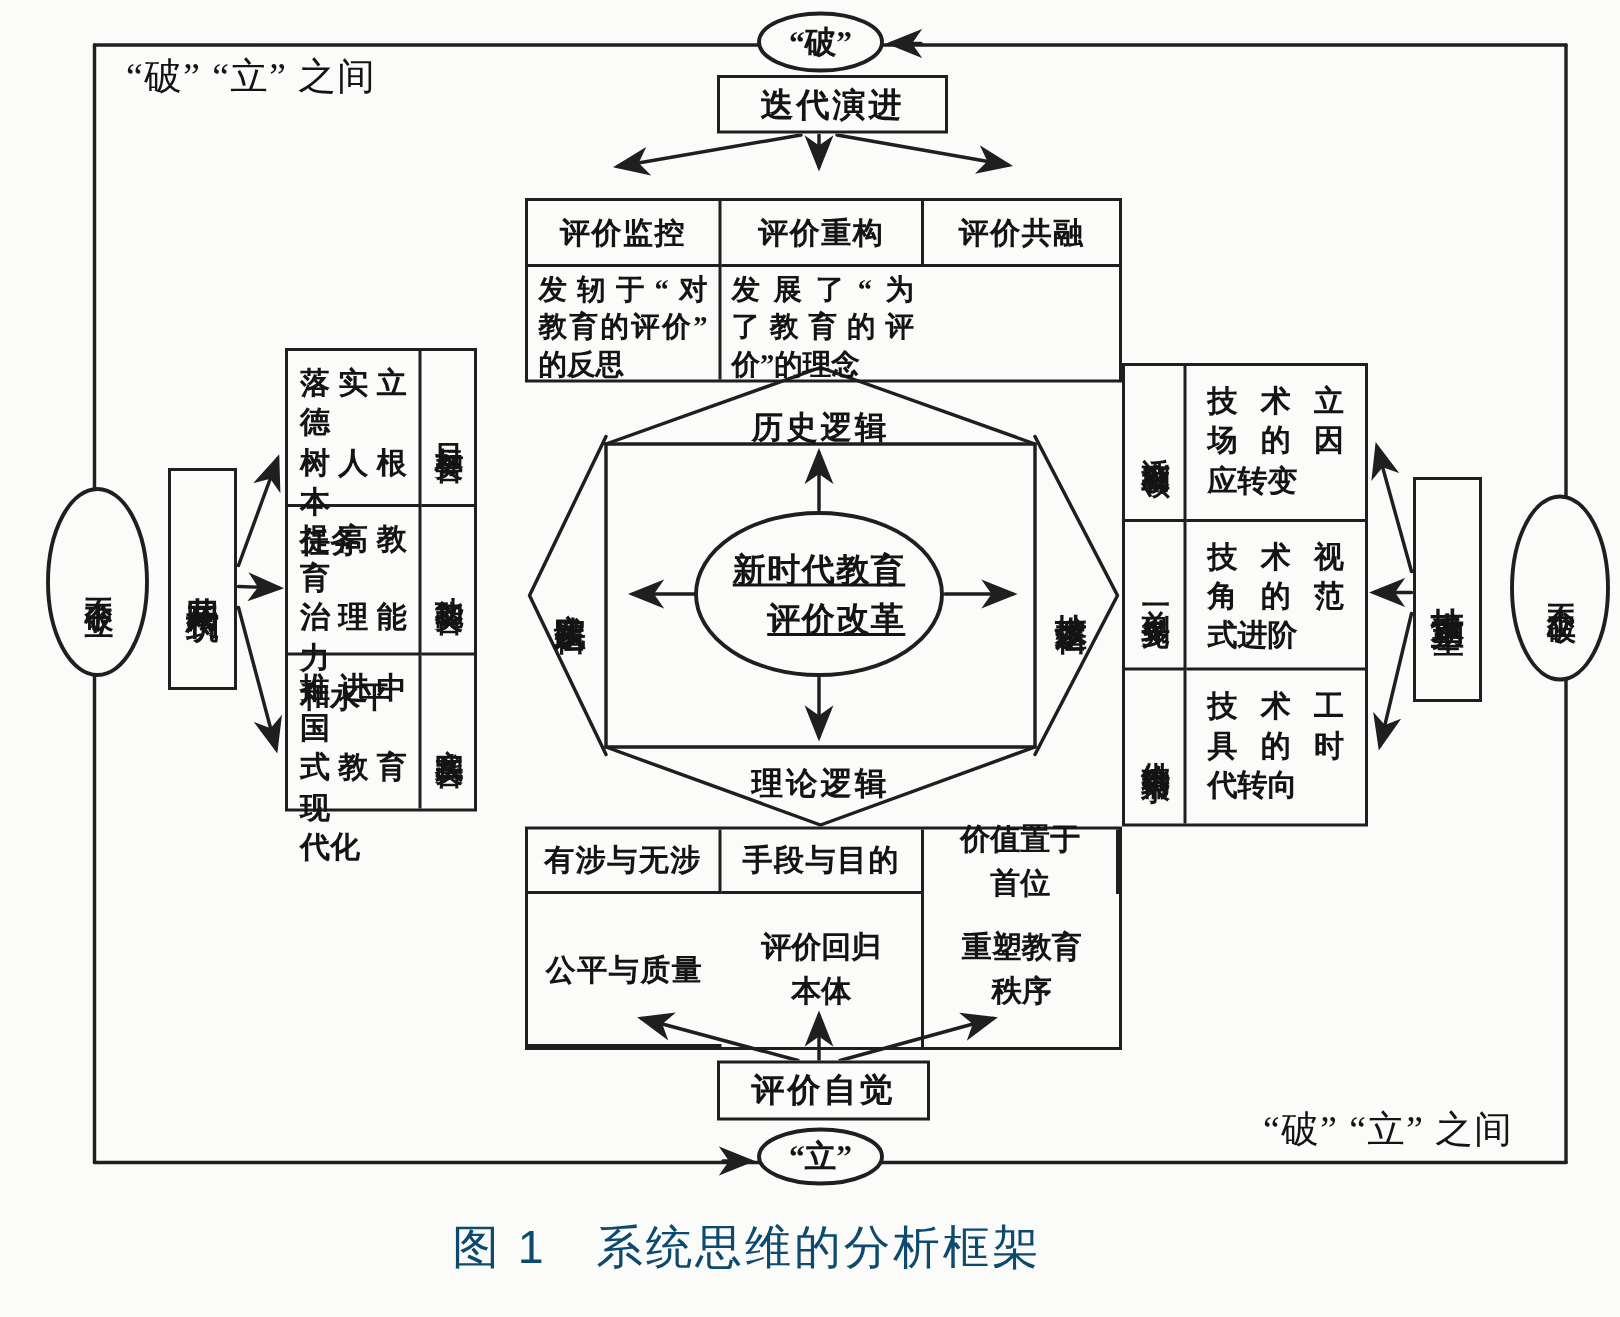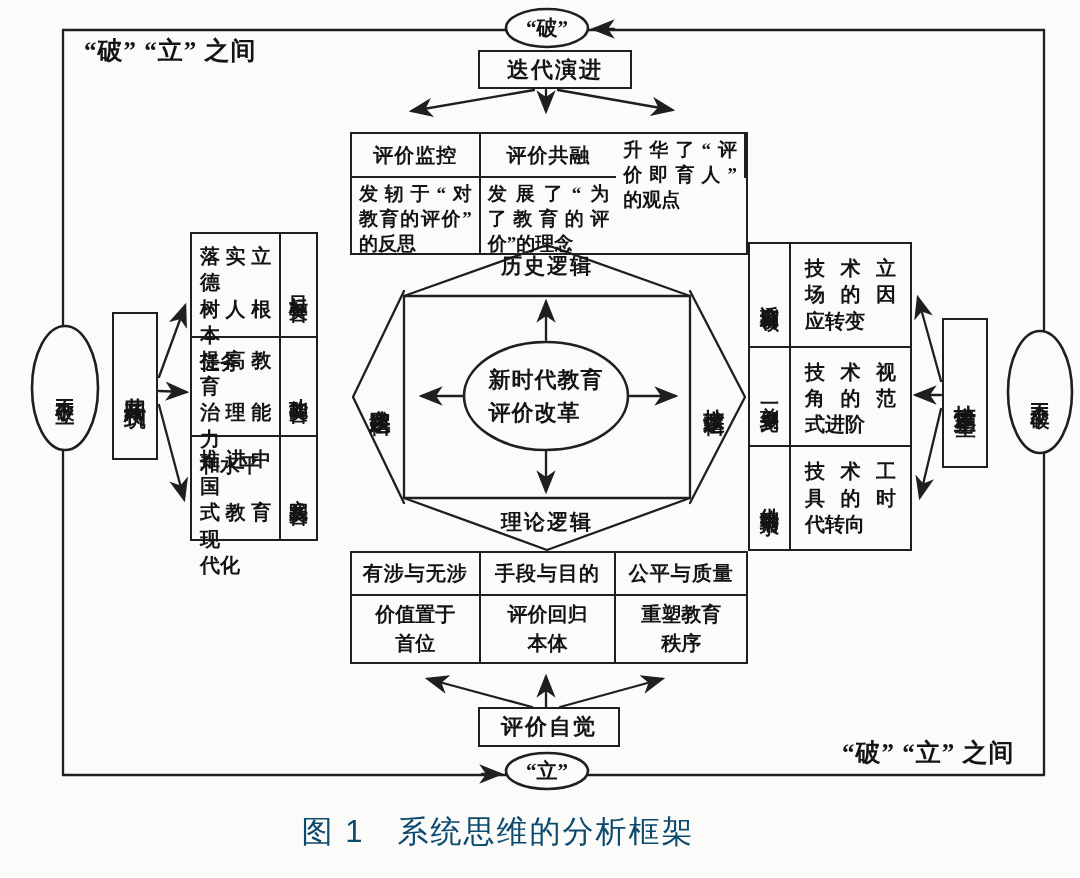--- a/index.html
+++ b/index.html
@@ -10,21 +10,21 @@
   html,body{margin:0;padding:0;background:#fff;}
   .stage{
     position:relative;width:1080px;height:878px;background:var(--bg);
     font-family:"Liberation Serif","DejaVu Serif",serif;
     color:var(--txt);overflow:hidden;
   }
   .stage svg{position:absolute;left:0;top:0;}
   .abs{position:absolute;}
   .ctr{transform:translate(-50%,-50%);}
   
-  .corner{font-size:25px;font-weight:bold;letter-spacing:1px;white-space:nowrap;}
+  .corner{font-size:25px;font-weight:normal;letter-spacing:1px;white-space:nowrap;}
   
   .elabel{font-size:21px;font-weight:bold;white-space:nowrap;}
   .vtext{writing-mode:vertical-rl;text-orientation:upright;}
   .vlabel{font-size:19px;font-weight:bold;letter-spacing:2px;}
   
   .box{
     border:2.5px solid var(--ln);background:var(--bg);
     display:flex;align-items:center;justify-content:center;
     font-weight:bold;box-sizing:border-box;
   }
@@ -49,22 +49,22 @@
   .vcell{display:flex;align-items:center;justify-content:center;}
   .ccell{display:flex;align-items:center;justify-content:center;
          font-size:20px;font-weight:bold;text-align:center;
          white-space:pre-line;line-height:1.45;}
   
   .jline{text-align:justify;text-align-last:justify;}
   .jline:last-child{text-align-last:left;}
   
   .logic{font-size:21px;font-weight:bold;letter-spacing:2px;white-space:nowrap;}
   .core{
-    font-size:22px;font-weight:bold;text-align:left;
-    white-space:pre-line;line-height:1.5;letter-spacing:1px;
+    font-size:22px;font-weight:bold;text-align:right;
+    white-space:pre-line;line-height:1.5;letter-spacing:1px;text-decoration:underline;
   }
   .caption{
     font-family:"Liberation Sans","DejaVu Sans",sans-serif;
     font-size:31px;color:#0c4a6e;letter-spacing:2px;white-space:nowrap;
   }
 </style>
 </head>
 <body>
 
 <div class="stage">
@@ -129,26 +129,22 @@
   <div class="abs ctr vtext vlabel" style="left:1040px;top:392px;">不立不破</div>
 
   <div class="abs box hbox" style="left:478px;top:50px;width:154px;height:39px;">迭代演进</div>
   <div class="abs box hbox" style="left:478px;top:707px;width:142px;height:40px;">评价自觉</div>
   <div class="abs box vbox vtext" style="left:112px;top:312px;width:46px;height:148px;">共同构筑</div>
   <div class="abs box vbox vtext" style="left:942px;top:318px;width:46px;height:150px;">技术重塑</div>
 
   <div class="tbl" style="left:350px;top:132px;width:398px;height:123px;
        grid-template-columns:130fr 137fr 131fr;grid-template-rows:44px 1fr;">
     <div class="cell hcell br bb">评价监控</div>
+    <div class="cell hcell br bb">评价重构</div>
     <div class="cell hcell bb">评价共融</div>
-    <div class="cell bcell br">
-        <div class="jline">升华了“评</div>
-        <div class="jline">价即育人”</div>
-        <div class="jline">的观点</div>
-      </div>
     <div class="cell bcell br">
         <div class="jline">发轫于“对</div>
         <div class="jline">教育的评价”</div>
         <div class="jline">的反思</div>
       </div>
     <div class="cell bcell">
         <div class="jline">发展了“为</div>
         <div class="jline">了教育的评</div>
         <div class="jline">价”的理念</div>
       </div>
@@ -203,34 +199,34 @@
     <div class="cell vcell br">
       <span class="vtext vlabel">供给到需求</span>
     </div>
     <div class="cell detailcell">
         <div class="jline">技术工</div>
         <div class="jline">具的时</div>
         <div class="jline">代转向</div>
       </div>
   </div>
 
-  <div class="tbl" style="left:350px;top:551px;width:398px;height:113px;
+  <div class="tbl" style="left:350px;top:551px;width:398px;height:149px;
        grid-template-columns:130fr 137fr 131fr;grid-template-rows:43px 1fr;">
     <div class="cell hcell br bb">有涉与无涉</div>
     <div class="cell hcell br bb">手段与目的</div>
-    <div class="cell hcell bb">公平与质量</div>
     <div class="cell ccell br">价值置于
 首位</div>
+    <div class="cell hcell bb">公平与质量</div>
     <div class="cell ccell br">评价回归
 本体</div>
     <div class="cell ccell">重塑教育
 秩序</div>
   </div>
 
-  <div class="abs ctr logic" style="left:547px;top:266px;">历史逻辑</div>
+  <div class="abs ctr logic" style="left:547px;top:285px;">历史逻辑</div>
   <div class="abs ctr logic" style="left:547px;top:522px;">理论逻辑</div>
   <div class="abs ctr logic vtext" style="left:380px;top:396px;">实践逻辑</div>
   <div class="abs ctr logic vtext" style="left:714px;top:396px;">技术逻辑</div>
   <div class="abs ctr core" style="left:546px;top:396px;">新时代教育
 评价改革</div>
 
   <div class="abs ctr caption" style="left:498px;top:832px;">图 1　系统思维的分析框架</div>
 
 </div>
 

